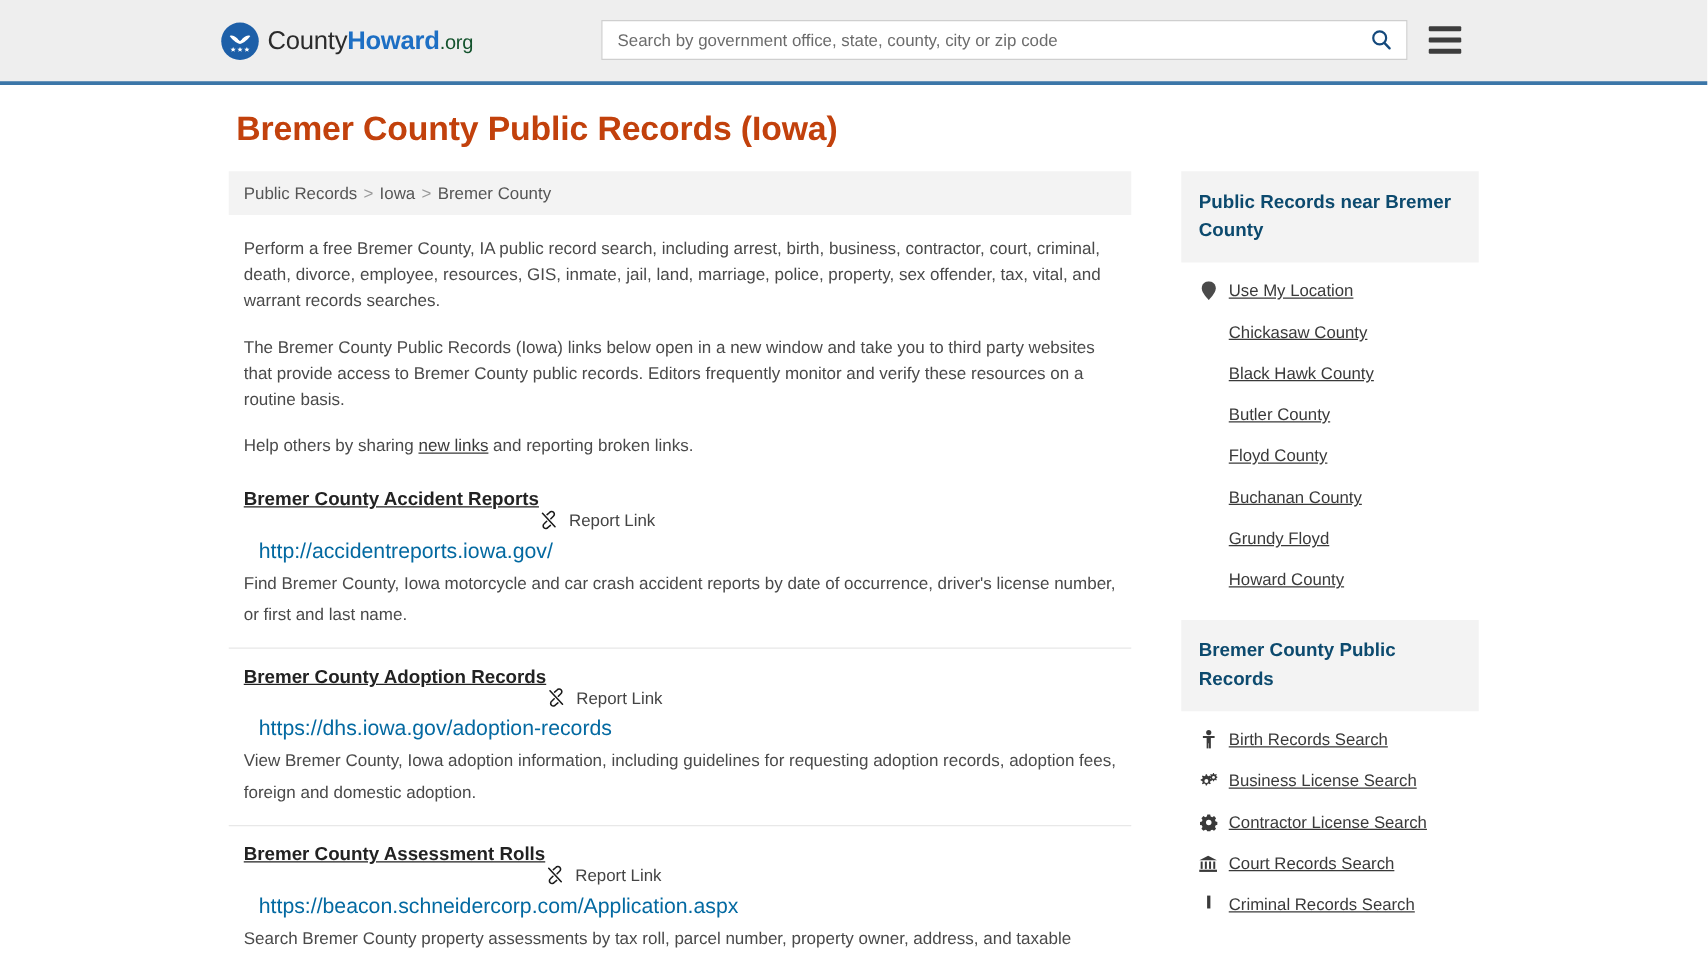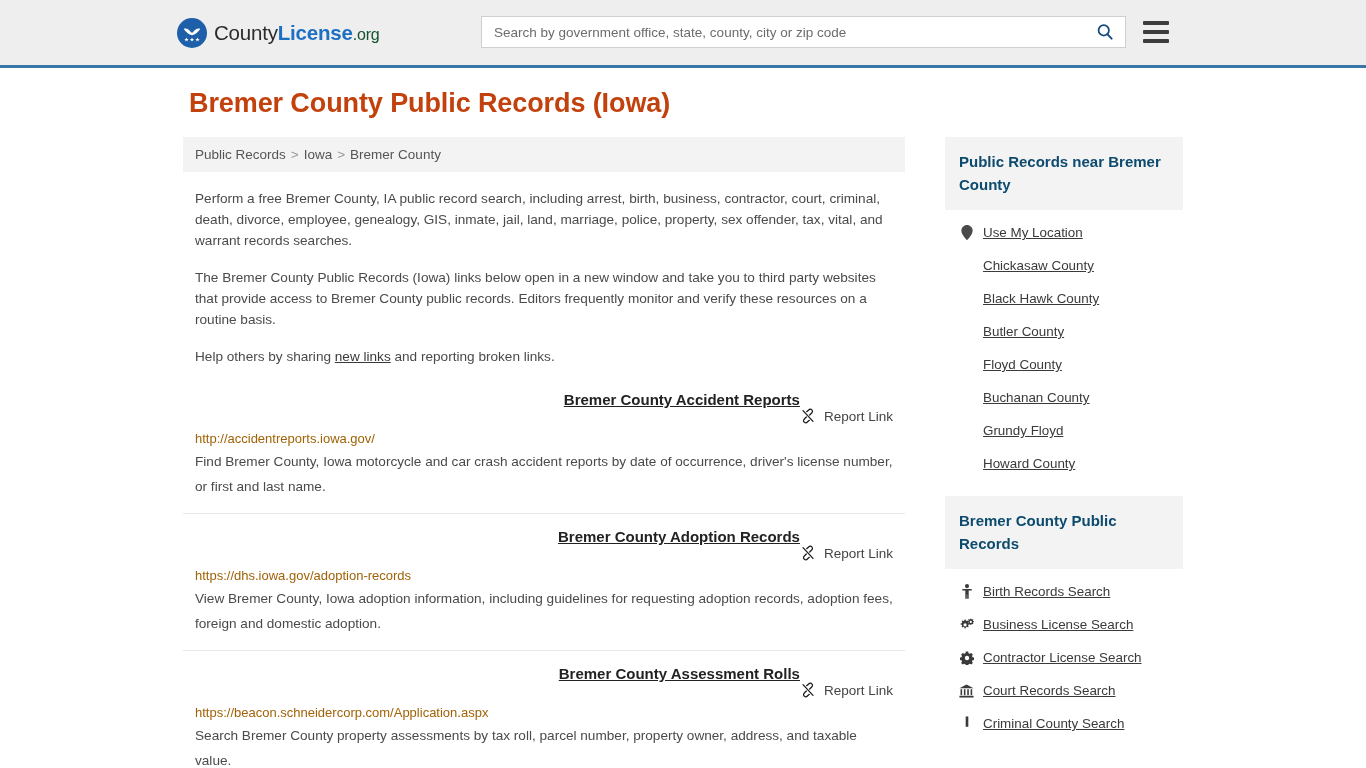--- a/index.html
+++ b/index.html
@@ -158,21 +158,21 @@
   .results { margin-top: 24px; }
   .result {
     padding: 0 12px 14px 12px;
     border-bottom: 1px solid #e8e8e8;
     margin-bottom: 14px;
     position: relative;
   }
   .result:last-child { border-bottom: none; }
   .result-head {
     display: flex;
-    justify-content: flex-end;
+    justify-content: flex-start;
     align-items: flex-start;
   }
   .result-title {
     font-size: 15px;
     font-weight: bold;
     color: #222;
     text-decoration: underline;
     cursor: pointer;
   }
   .report-link {
@@ -181,24 +181,25 @@
     gap: 8px;
     font-size: 13.5px;
     color: #444;
     cursor: pointer;
     white-space: nowrap;
     margin-top: 17px;
   }
   .report-link .rl-label { text-decoration: none; }
   .result-url {
     display: block;
-    font-size: 13px;
-    color: #a16207;
+    font-size: 17px;
+    color: #0369a1;
     margin-top: 7px;
     word-break: break-all;
+    margin-left: 12px;
   }
   .result-desc {
     font-size: 13.6px;
     line-height: 25px;
     color: #4a4a4a;
     margin-top: 3px;
   }
 
   
   .side-box { margin-bottom: 16px; }
@@ -240,21 +241,21 @@
     <a class="logo-wrap">
       <span class="logo-mark">
         <svg width="22" height="22" viewBox="0 0 24 24" aria-hidden="true">
           <path d="M3 7.5 C6 6 9 8.5 12 12 C15 8.5 18 6 21 7.5 C19 10.5 15.5 13.5 12 14.5 C8.5 13.5 5 10.5 3 7.5 Z" fill="#ffffff"></path>
           <circle cx="12" cy="9.5" r="1.6" fill="#1d5fa8"></circle>
           <polygon points="6,17 6.7,18.6 8.4,18.6 7,19.6 7.5,21.2 6,20.2 4.5,21.2 5,19.6 3.6,18.6 5.3,18.6" fill="#ffffff"></polygon>
           <polygon points="12,17 12.7,18.6 14.4,18.6 13,19.6 13.5,21.2 12,20.2 10.5,21.2 11,19.6 9.6,18.6 11.3,18.6" fill="#ffffff"></polygon>
           <polygon points="18,17 18.7,18.6 20.4,18.6 19,19.6 19.5,21.2 18,20.2 16.5,21.2 17,19.6 15.6,18.6 17.3,18.6" fill="#ffffff"></polygon>
         </svg>
       </span>
-      <span class="logo-text"><span class="t-county">County</span><span class="t-office">License</span><span class="t-org">.org</span></span>
+      <span class="logo-text"><span class="t-county">County</span><span class="t-office">Howard</span><span class="t-org">.org</span></span>
     </a>
 
     <div class="search-area">
       <div class="search-box">
         <input type="text" placeholder="Search by government office, state, county, city or zip code" style="">
         <button class="search-btn">
           <svg width="20" height="20" viewBox="0 0 24 24">
             <circle cx="10.5" cy="10" r="6.2" fill="none" stroke="#14497c" stroke-width="2.1"></circle>
             <line x1="15" y1="14.8" x2="20" y2="20" stroke="#14497c" stroke-width="2.3" stroke-linecap="round"></line>
           </svg>
@@ -274,21 +275,21 @@
 
   <div class="columns">
 
     <div class="main-col">
 
       <div class="breadcrumb">
         <a>Public Records</a><span class="sep">&gt;</span><a>Iowa</a><span class="sep">&gt;</span><a>Bremer County</a>
       </div>
 
       <div class="intro">
-        <p>Perform a free Bremer County, IA public record search, including arrest, birth, business, contractor, court, criminal, death, divorce, employee, genealogy, GIS, inmate, jail, land, marriage, police, property, sex offender, tax, vital, and warrant records searches.</p>
+        <p>Perform a free Bremer County, IA public record search, including arrest, birth, business, contractor, court, criminal, death, divorce, employee, resources, GIS, inmate, jail, land, marriage, police, property, sex offender, tax, vital, and warrant records searches.</p>
         <p>The Bremer County Public Records (Iowa) links below open in a new window and take you to third party websites that provide access to Bremer County public records. Editors frequently monitor and verify these resources on a routine basis.</p>
         <p><span>Help others by sharing </span><a>new links</a><span> and reporting broken links.</span></p>
       </div>
 
       <div class="results">
 
         <div class="result">
           <div class="result-head">
             <a class="result-title">Bremer County Accident Reports</a>
             <span class="report-link">
@@ -442,20 +443,20 @@
               </svg>
             </span>
             <a>Court Records Search</a>
           </div>
           <div class="side-item">
             <span class="side-icon">
               <svg width="12" height="15" viewBox="0 0 12 16">
                 <rect x="4.6" y="0.5" width="2.8" height="11" fill="#3a3a3a"></rect>
               </svg>
             </span>
-            <a>Criminal County Search</a>
+            <a>Criminal Records Search</a>
           </div>
         </div>
       </div>
 
     </div>
   </div>
 </div>
 
 </body></html>

